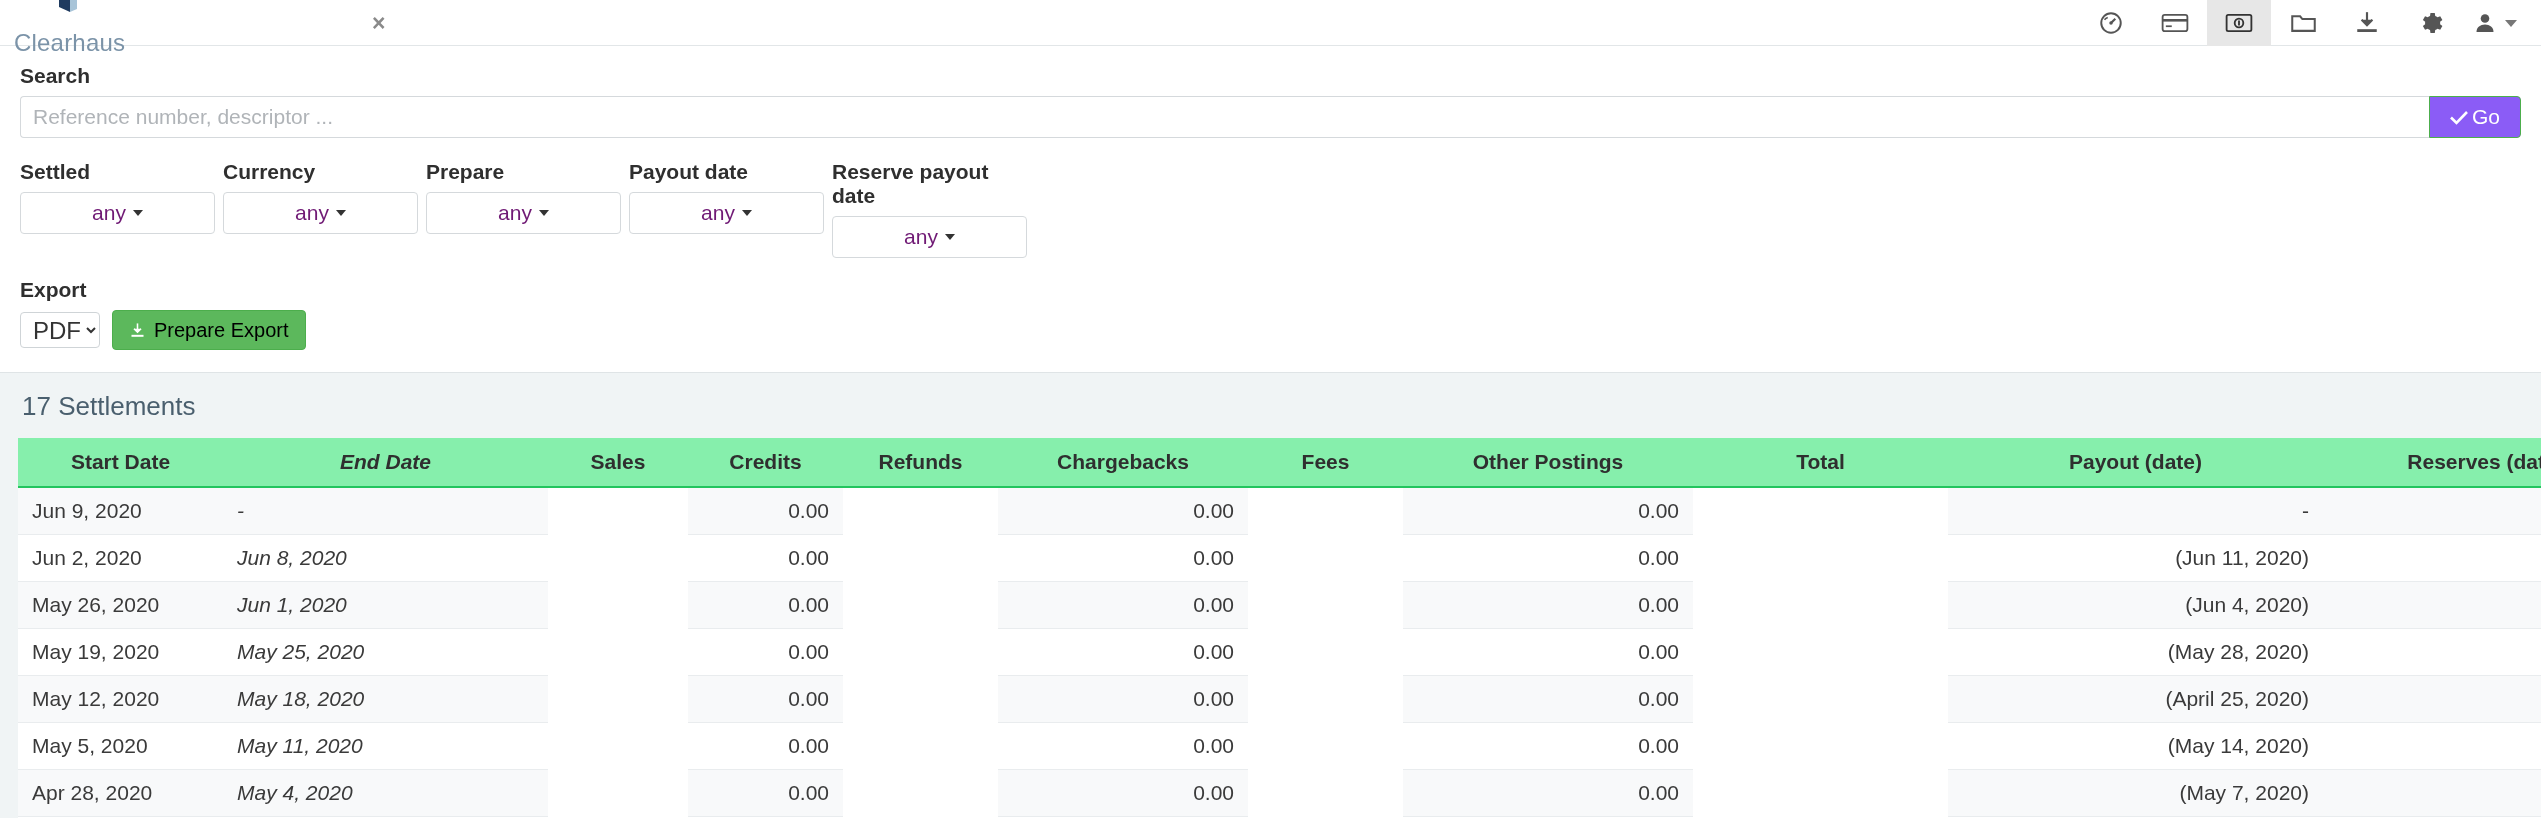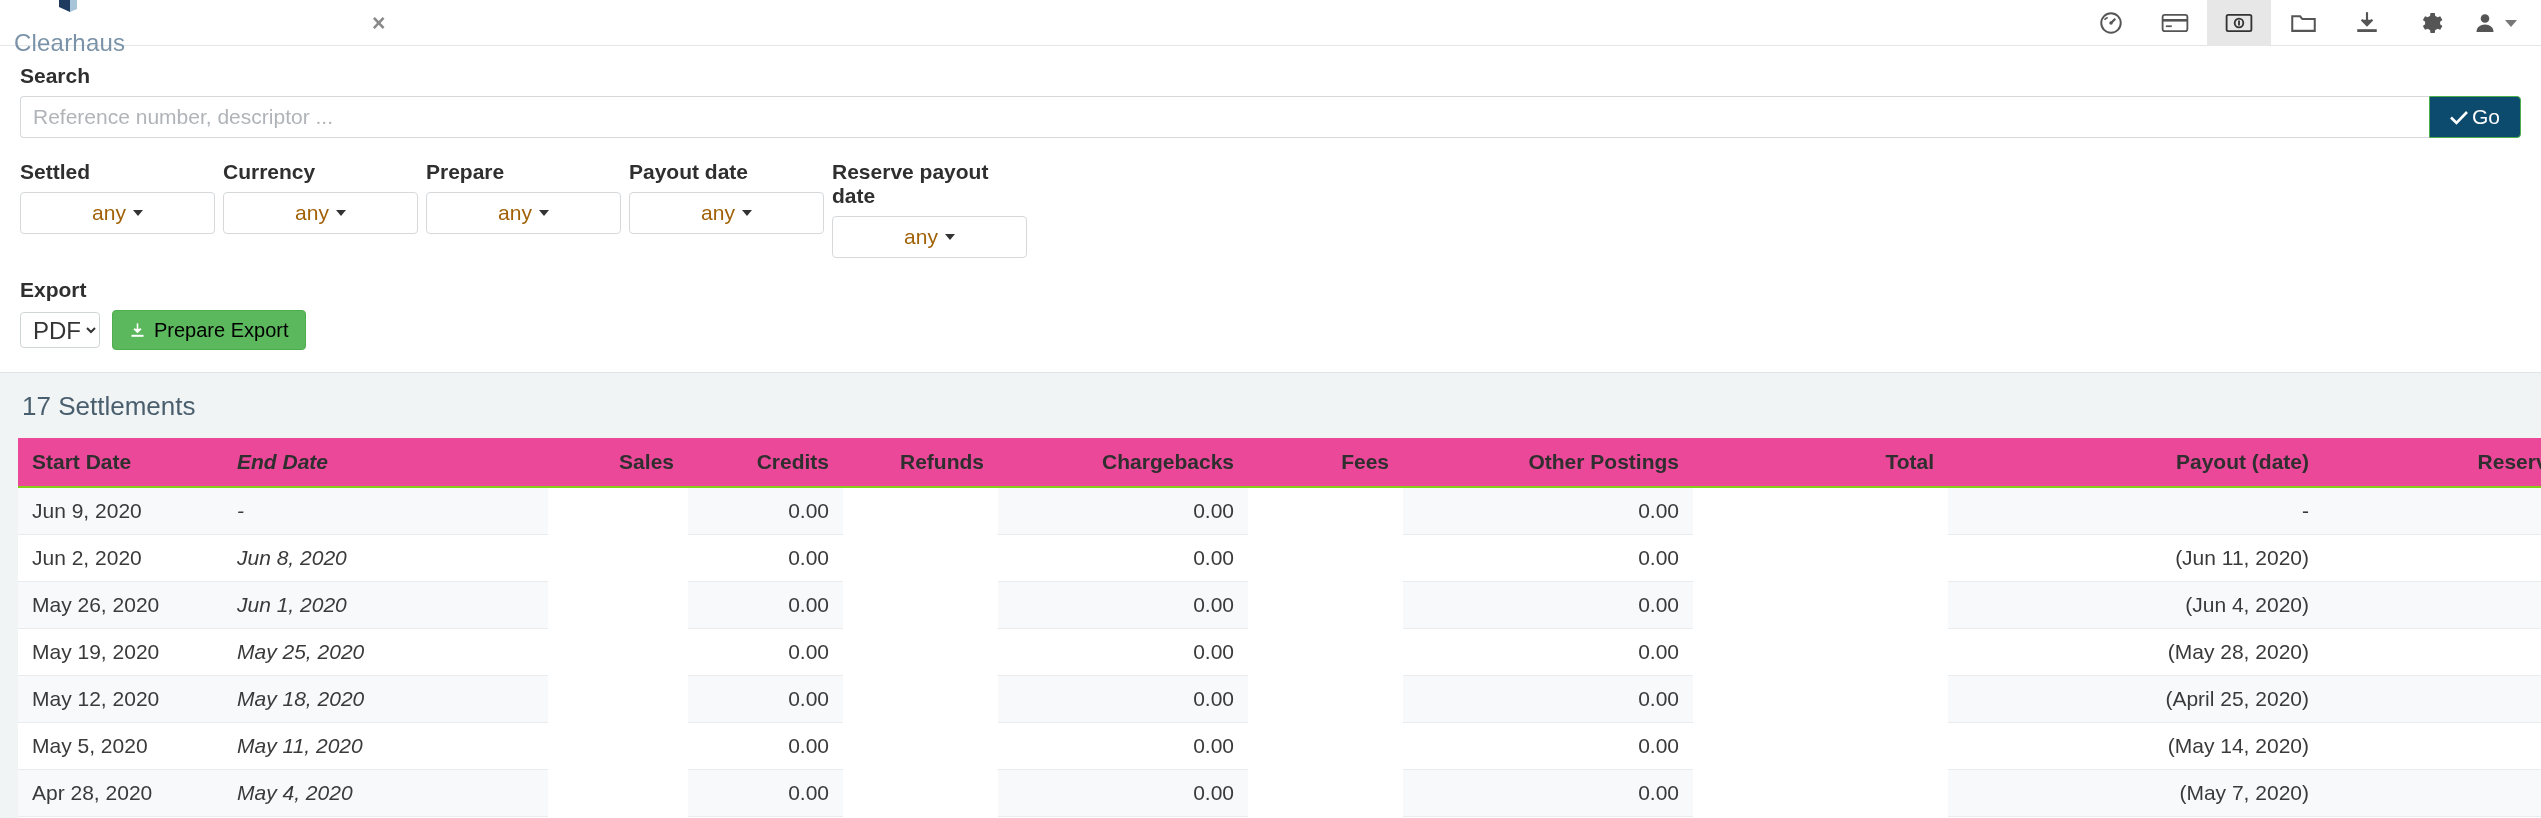--- a/index.html
+++ b/index.html
@@ -102,21 +102,21 @@
     font-family: "Liberation Sans", sans-serif;
     color: #333;
     outline: none;
     background: #fff;
   }
   .search-input::placeholder { color: #b0b4b8; }
   .btn-go {
     flex: 0 0 auto;
     min-width: 92px;
     height: 42px;
-    background: #0c4a6e;
+    background: #8b5cf6;
     border: 1px solid #4cae4c;
     border-radius: 0 4px 4px 0;
     color: #ffffff;
     font-size: 21px;
     display: flex;
     align-items: center;
     justify-content: center;
     gap: 4px;
     cursor: pointer;
   }
@@ -130,21 +130,21 @@
   .dropdown {
     height: 42px;
     border: 1px solid #d5d9dc;
     border-radius: 4px;
     background: #ffffff;
     display: flex;
     align-items: center;
     justify-content: center;
     gap: 7px;
     font-size: 21px;
-    color: #a16207;
+    color: #701a75;
     cursor: pointer;
   }
   .dropdown .tri {
     width: 0; height: 0;
     border-left: 5px solid transparent;
     border-right: 5px solid transparent;
     border-top: 6px solid #333;
   }
 
   .export-row { display: flex; align-items: center; gap: 12px; }
@@ -181,26 +181,27 @@
     padding: 18px 4px 16px 4px;
   }
   table.settlements {
     width: 100%;
     border-collapse: collapse;
     background: #ffffff;
     font-size: 21px;
     table-layout: fixed;
   }
   table.settlements thead th {
-    background: #ec4899;
+    background: #86efac;
     font-weight: bold;
     color: #2f2f2f;
     padding: 12px 14px;
-    border-bottom: 2px solid #84cc16;
+    border-bottom: 2px solid #22c55e;
     white-space: nowrap;
+    text-align: center;
   }
   table.settlements tbody td {
     padding: 11px 14px;
     border-bottom: 1px solid #e9ecee;
     color: #3a3a3a;
     white-space: nowrap;
     overflow: hidden;
     text-overflow: ellipsis;
   }
   tbody tr.odd td.striped { background: #f8f9fa; }

